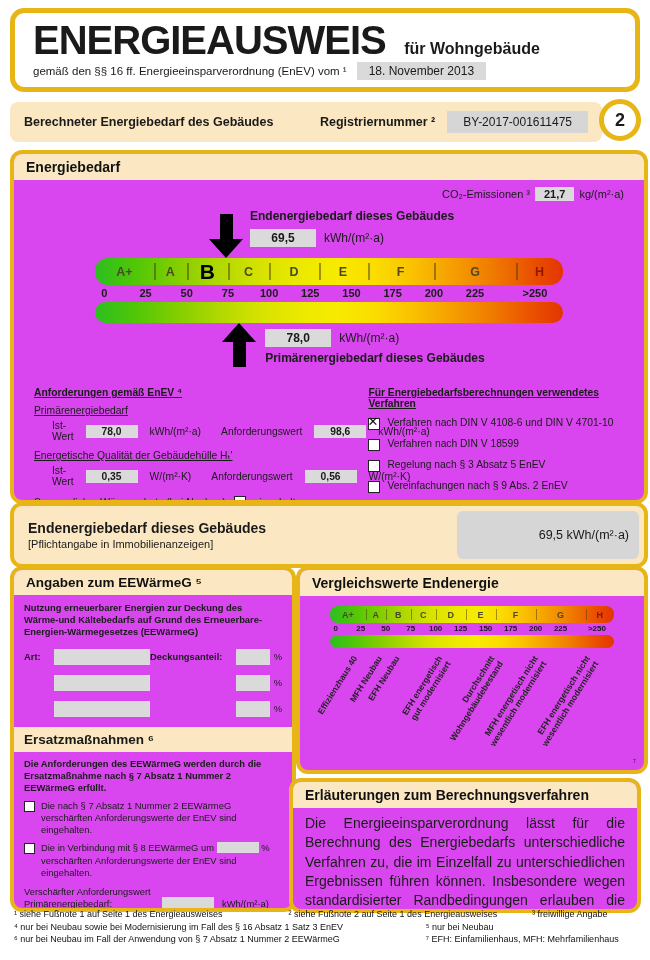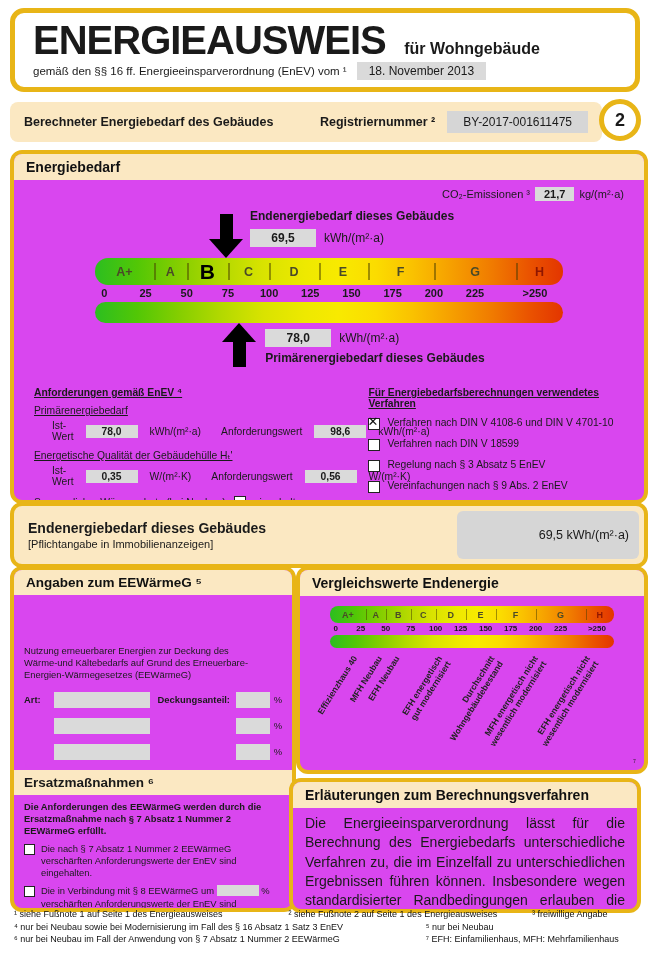--- a/index.html
+++ b/index.html
@@ -62,25 +62,25 @@
   .opt .cb{margin-top:1px;}
   
   .endbar{left:10px;top:502px;width:630px;height:58px;background:#FBE8C2;display:flex;align-items:stretch;}
   .endbar .lt{flex:1;display:flex;flex-direction:column;justify-content:center;padding-left:14px;}
   .endbar .t1{font-weight:bold;font-size:14px;}
   .endbar .t2{font-size:11px;margin-top:2px;}
   .endbar .vbox{width:172px;margin:5px 5px 5px 0;background:#D6D6D6;display:flex;align-items:center;justify-content:flex-end;padding-right:10px;font-size:12.5px;border-radius:6px;}
   
   .lpanel{left:10px;top:566px;width:278px;height:338px;}
   .lbody{padding:7px 10px 4px 10px;}
-  .intro{font-weight:normal;font-size:9.4px;line-height:1.3;white-space:pre-line;margin-top:43px;}
+  .intro{font-weight:bold;font-size:9.4px;line-height:1.3;white-space:pre-line;}
   .artrow{display:flex;align-items:center;margin-top:10px;font-size:9.4px;font-weight:bold;}
   .artrow .lab1{width:30px;}
   .artrow .inbox{width:96px;height:16px;background:#DADADA;}
-  .artrow .lab2{flex:1;text-align:right;padding-right:6px;}
+  .artrow .lab2{flex:1;padding-right:6px;}
   .artrow .inbox2{width:34px;height:16px;background:#DADADA;}
   .artrow .pc{width:12px;text-align:right;font-weight:normal;}
   .strip2{background:#FBE8C2;padding:5px 10px;font-weight:bold;font-size:13.5px;margin-top:6px;}
   .ebody{padding:6px 10px;font-size:9.4px;}
   .ebody .bintro{font-weight:bold;line-height:1.28;white-space:pre-line;}
   .eopt{display:flex;gap:6px;margin-top:6px;line-height:1.3;}
   .eopt .cb{width:9px;height:9px;margin-top:1px;}
   .ibox{display:inline-block;width:42px;height:11px;background:#DADADA;vertical-align:-2px;}
   .rrow{display:flex;align-items:flex-end;margin-top:7px;line-height:1.3;}
   .rrow .rlab{flex:1;white-space:pre-line;}

